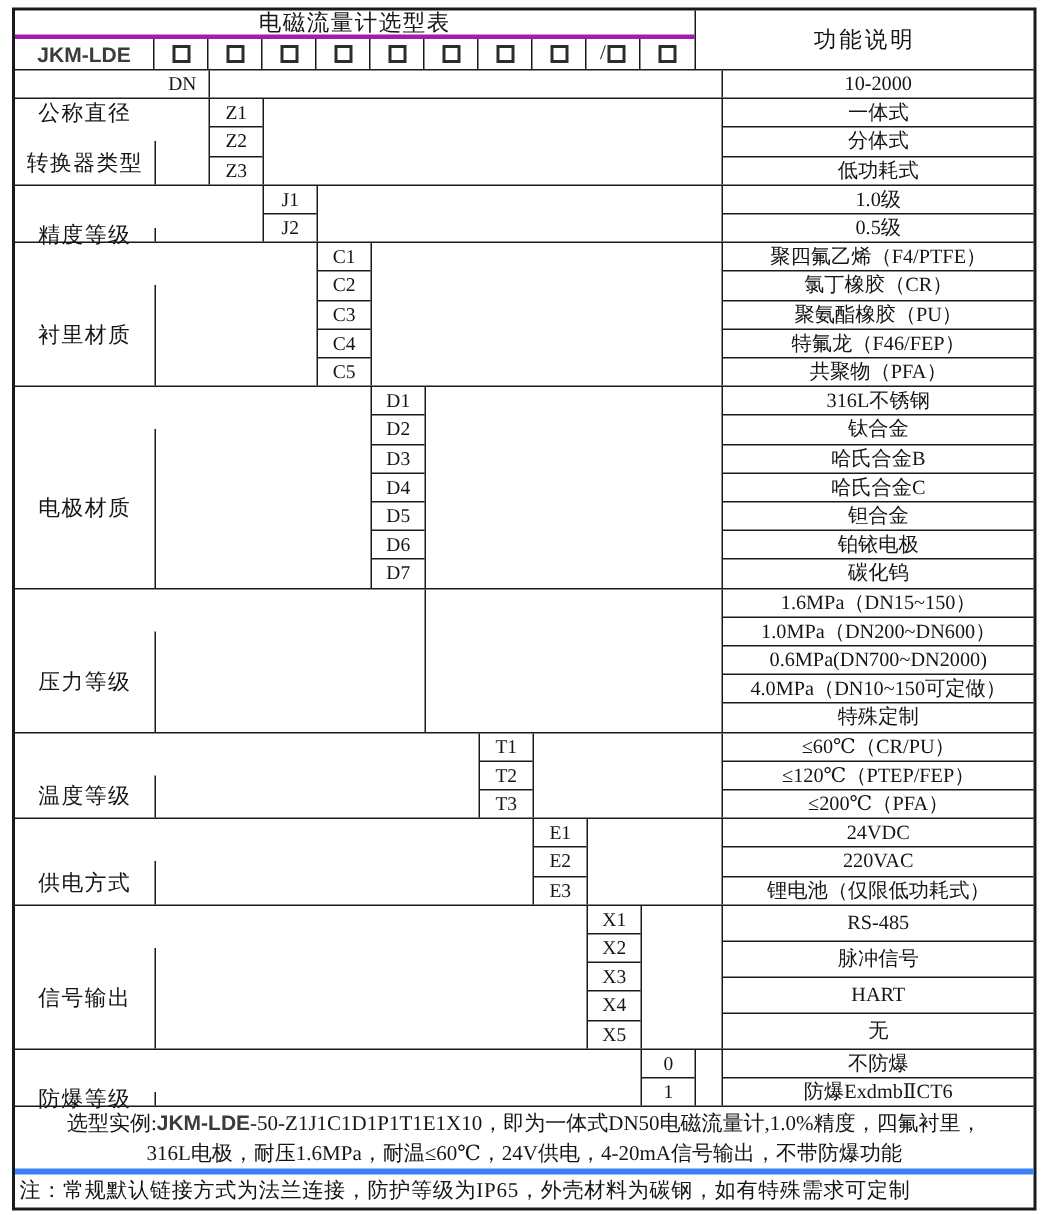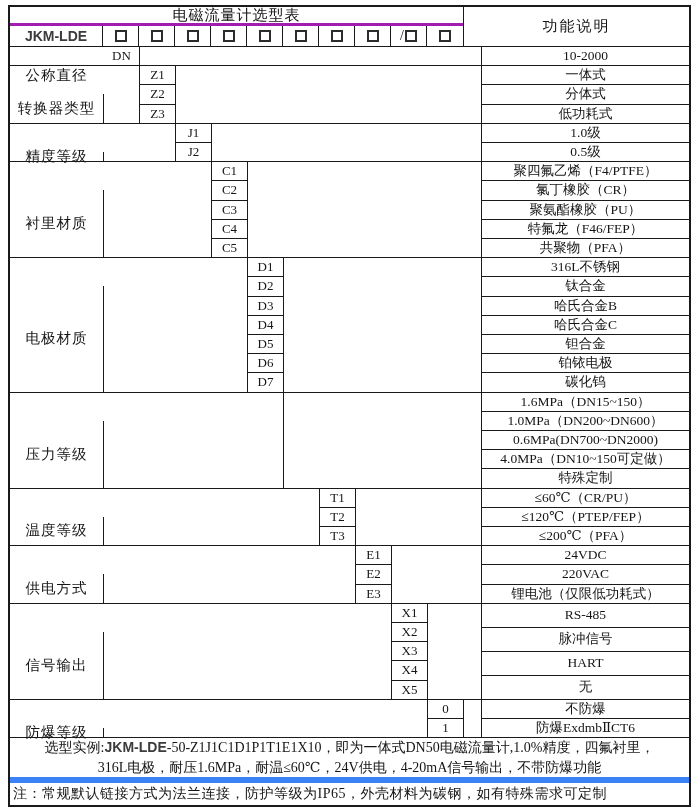--- a/index.html
+++ b/index.html
@@ -26,21 +26,21 @@
   .fill{border-right:1px solid #1a1a1a;}
   .codes{width:36px;border-right:1px solid #1a1a1a;display:flex;flex-direction:column;}
   .code{flex:1;display:flex;align-items:center;justify-content:center;font-size:13px;border-bottom:1px solid #1a1a1a;text-align:right;}
   .codes .code:last-child{border-bottom:none;}
   .fillr{flex:1;}
   .descs{width:208px;border-left:1px solid #1a1a1a;display:flex;flex-direction:column;}
   .desc{flex:1;display:flex;align-items:center;justify-content:center;font-size:13.5px;border-bottom:1px solid #1a1a1a;white-space:nowrap;}
   .descs .desc:last-child{border-bottom:none;}
 
   
-  .example{height:45px;border-bottom:6px solid #3b82f6;display:flex;flex-direction:column;justify-content:center;text-align:center;font-size:14px;line-height:20px;padding:0 2px;}
+  .example{height:45px;border-bottom:4px solid #3b82f6;display:flex;flex-direction:column;justify-content:center;text-align:center;font-size:14px;line-height:20px;padding:0 2px;}
   .example b{font-family:"Liberation Sans","DejaVu Sans",sans-serif;color:#3b3b3b;}
   .note{height:22px;display:flex;align-items:center;font-size:14px;padding-left:3px;letter-spacing:0.5px;white-space:nowrap;}
 </style>
 </head>
 <body>
 
 <div id="wrap">
   <div class="table">
 
     <div class="header">

